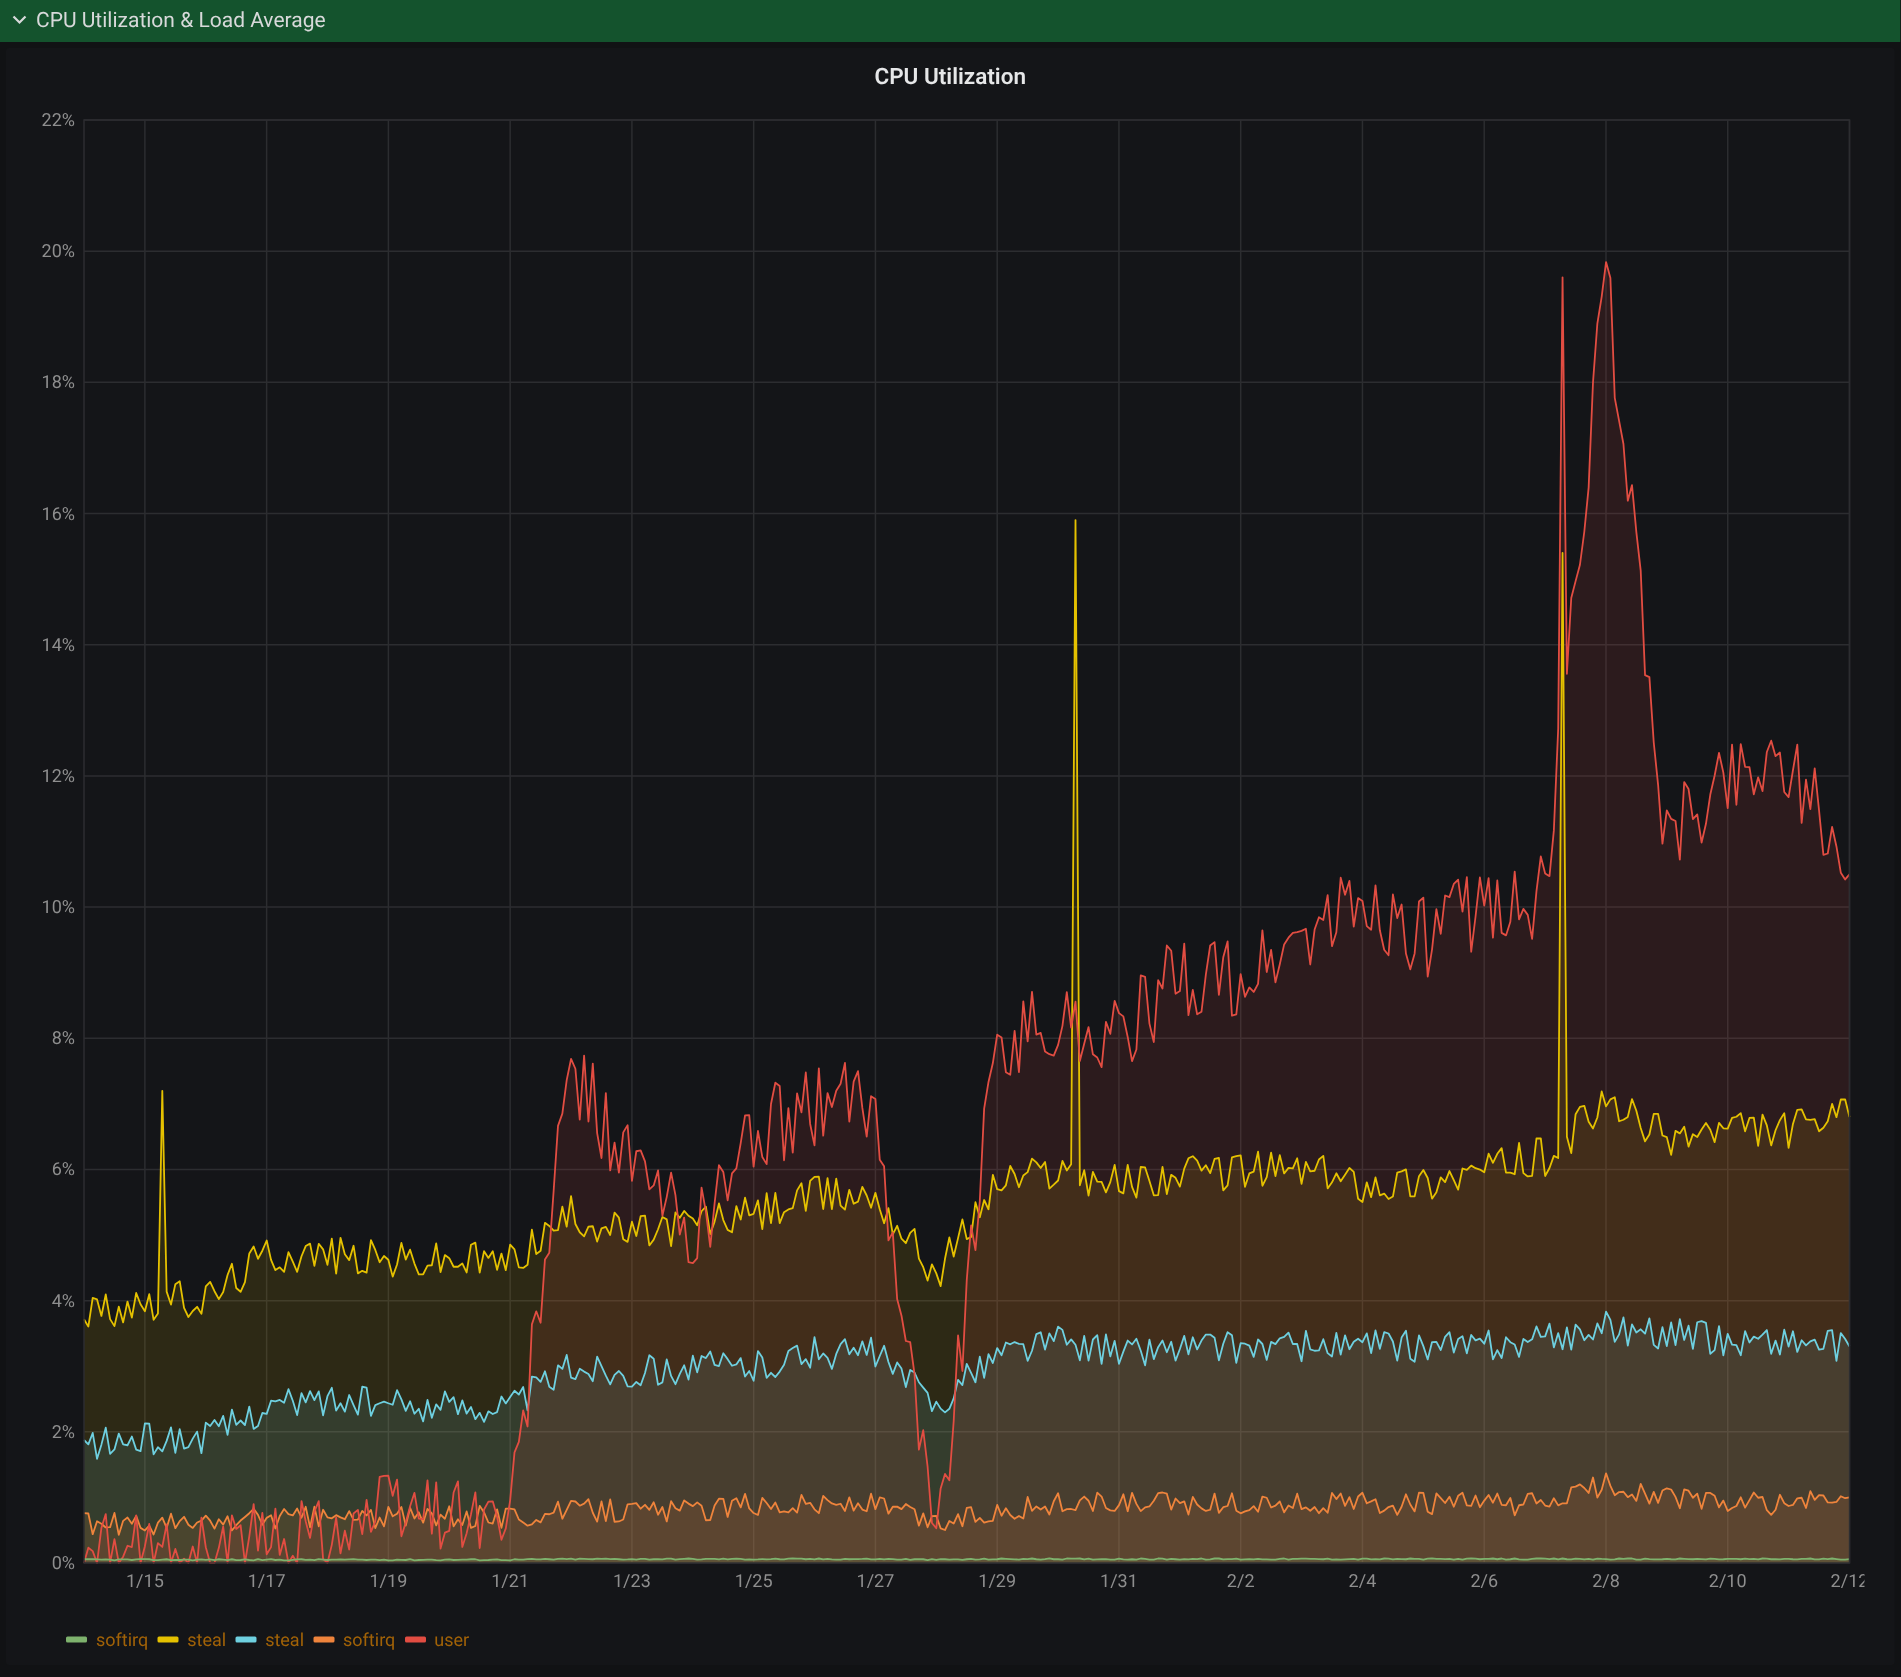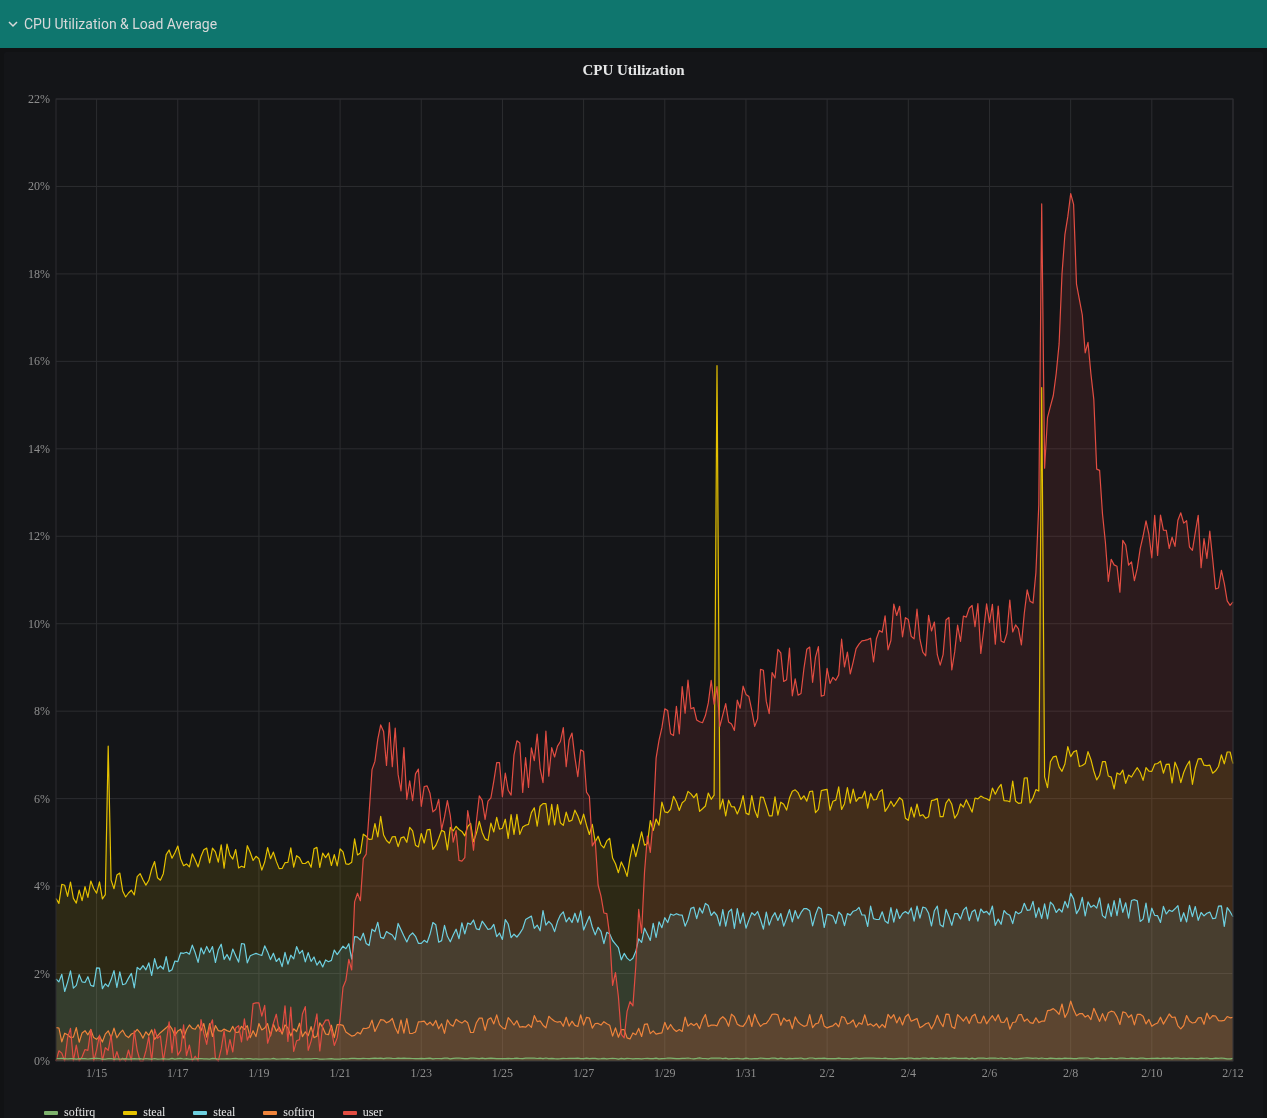--- a/index.html
+++ b/index.html
@@ -9,39 +9,38 @@
     color: #d8d9da;
     font-family: -apple-system, BlinkMacSystemFont, "Segoe UI", Roboto, Helvetica, Arial, sans-serif;
     font-size: 12px;
     width: 1267px;
     height: 1118px;
     overflow: hidden;
   }
   .panel-header {
     display: flex;
     align-items: center;
-    padding: 16px 8px;
-    background: #0f766e;
+    padding: 6px 8px;
+    background: #14532d;
     color: #d8d9da;
     font-size: 14px;
   }
   .panel-header .chev {
     margin-right: 6px;
     width: 10px;
     display: inline-block;
   }
   .panel {
     background: #141518;
     border-radius: 2px;
     margin: 4px;
     height: calc(1118px - 40px);
     display: flex;
     flex-direction: column;
     position: relative;
-    font-family: Liberation Serif, serif;
   }
   .chart-title {
     text-align: center;
     font-size: 15px;
     font-weight: 600;
     color: #e6e7e8;
     padding: 10px 0 4px 0;
   }
   .chart-body {
     flex: 1;
@@ -50,24 +49,24 @@
   }
   svg.chart-svg {
     width: 100%;
     height: 100%;
     display: block;
   }
   .grid-line { stroke: #2c2d30; stroke-width: 1; }
   .axis-text { fill: #8e8e8e; font-size: 12px; }
   .legend {
     display: flex;
-    gap: 28px;
+    gap: 6px;
     padding: 6px 8px 10px 40px;
     font-size: 12px;
-    color: #e5e5e5;
+    color: #a16207;
     align-items: center;
   }
   .legend-item { display: flex; align-items: center; gap: 6px; cursor: pointer; }
   .legend-swatch {
     width: 14px;
     height: 4px;
     border-radius: 1px;
     display: inline-block;
   }
 </style>

